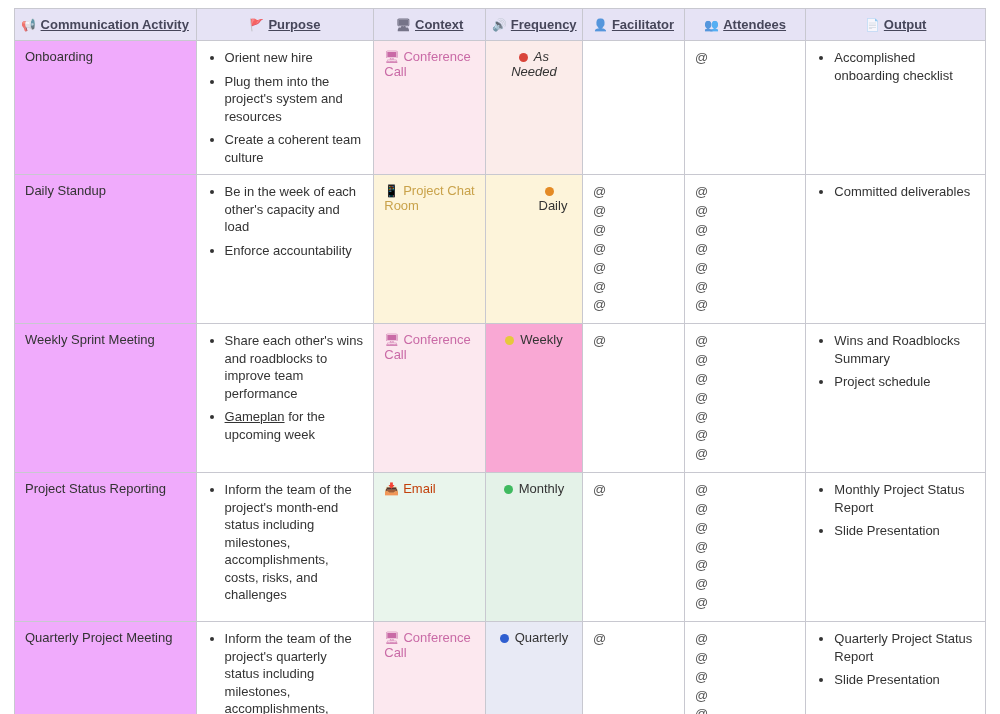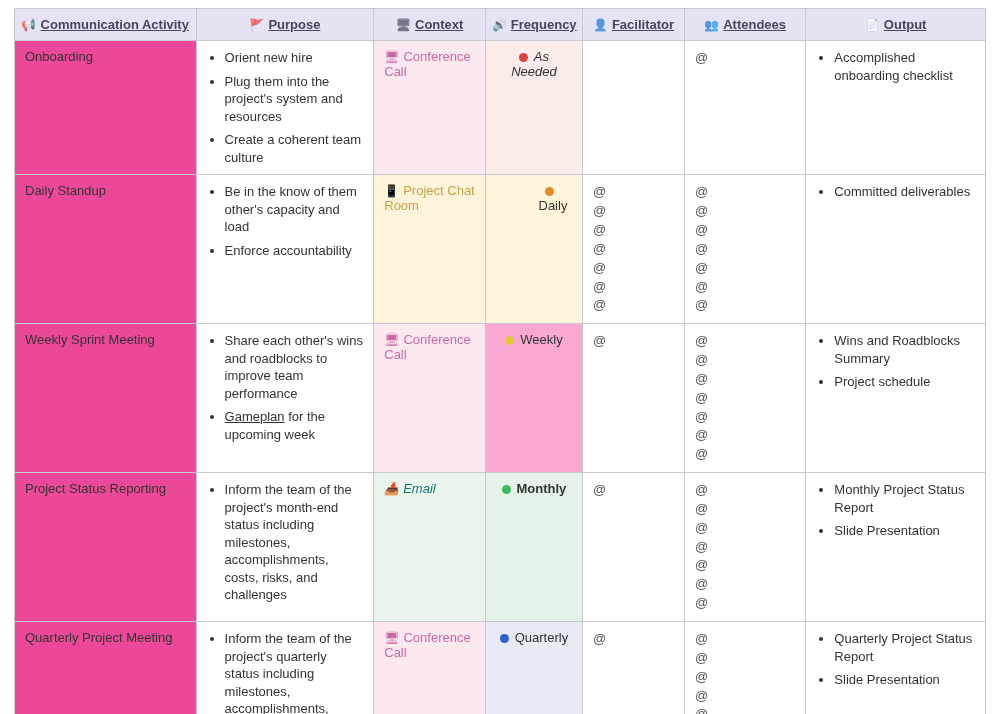--- a/index.html
+++ b/index.html
@@ -32,32 +32,32 @@
     text-decoration: underline;
   }
   col.c-activity  { width: 18.7%; }
   col.c-purpose   { width: 18.3%; }
   col.c-context   { width: 11.5%; }
   col.c-frequency { width: 10%; }
   col.c-facilitator{ width: 10.5%; }
   col.c-attendees { width: 12.5%; }
   col.c-output    { width: 18.5%; }
 
-  td.name-cell { background: #ec4899; }
+  td.name-cell { background: #f0abfc; }
   td.ctx-cell  { text-align: left; font-weight: 500; }
   td.freq-cell { text-align: center; }
 
   .ctx-confcall { background: #fce8ef; color: #c96aa6; }
   .ctx-chat     { background: #fdf4da; color: #c9a24a; }
-  .ctx-email    { background: #e9f5ec; color: #0f766e; font-style: italic; }
+  .ctx-email    { background: #e9f5ec; color: #c2410c; }
 
   .freq-asneeded { background: #fbecea; font-style: italic; }
   .freq-daily    { background: #fdf4da; padding-left: 48px; }
   .freq-weekly   { background: #f9a8d4; }
-  .freq-monthly  { background: #e4f2e8; font-weight: bold; }
+  .freq-monthly  { background: #e4f2e8; }
   .freq-quarterly{ background: #e8eaf5; }
 
   .dot {
     display: inline-block;
     width: 9px; height: 9px;
     border-radius: 50%;
     margin-right: 6px;
     vertical-align: middle;
   }
   .hicon {
@@ -118,21 +118,21 @@
         <td>
           <ul class="b">
             <li>Accomplished onboarding checklist</li>
           </ul>
         </td>
       </tr>
       <tr>
         <td class="name-cell">Daily Standup</td>
         <td>
           <ul class="b">
-            <li>Be in the know of them other's capacity and load</li>
+            <li>Be in the week of each other's capacity and load</li>
             <li>Enforce accountability</li>
           </ul>
         </td>
         <td class="ctx-cell ctx-chat"><span class="ctx-icon">📱</span><span>Project Chat Room</span></td>
         <td class="freq-cell freq-daily"><span class="dot" style="background:#e48a25"></span><span>Daily</span></td>
         <td>
           <div class="at-line">@</div>
           <div class="at-line">@</div>
           <div class="at-line">@</div>
           <div class="at-line">@</div>

